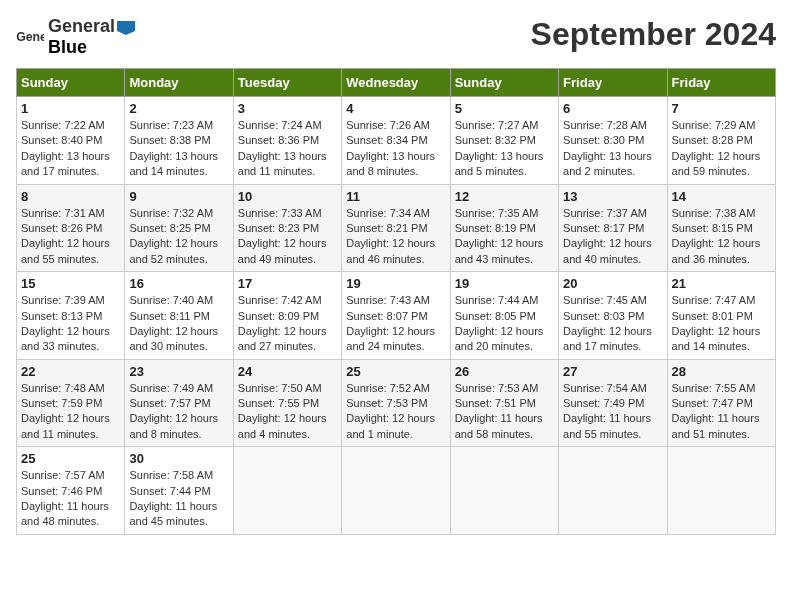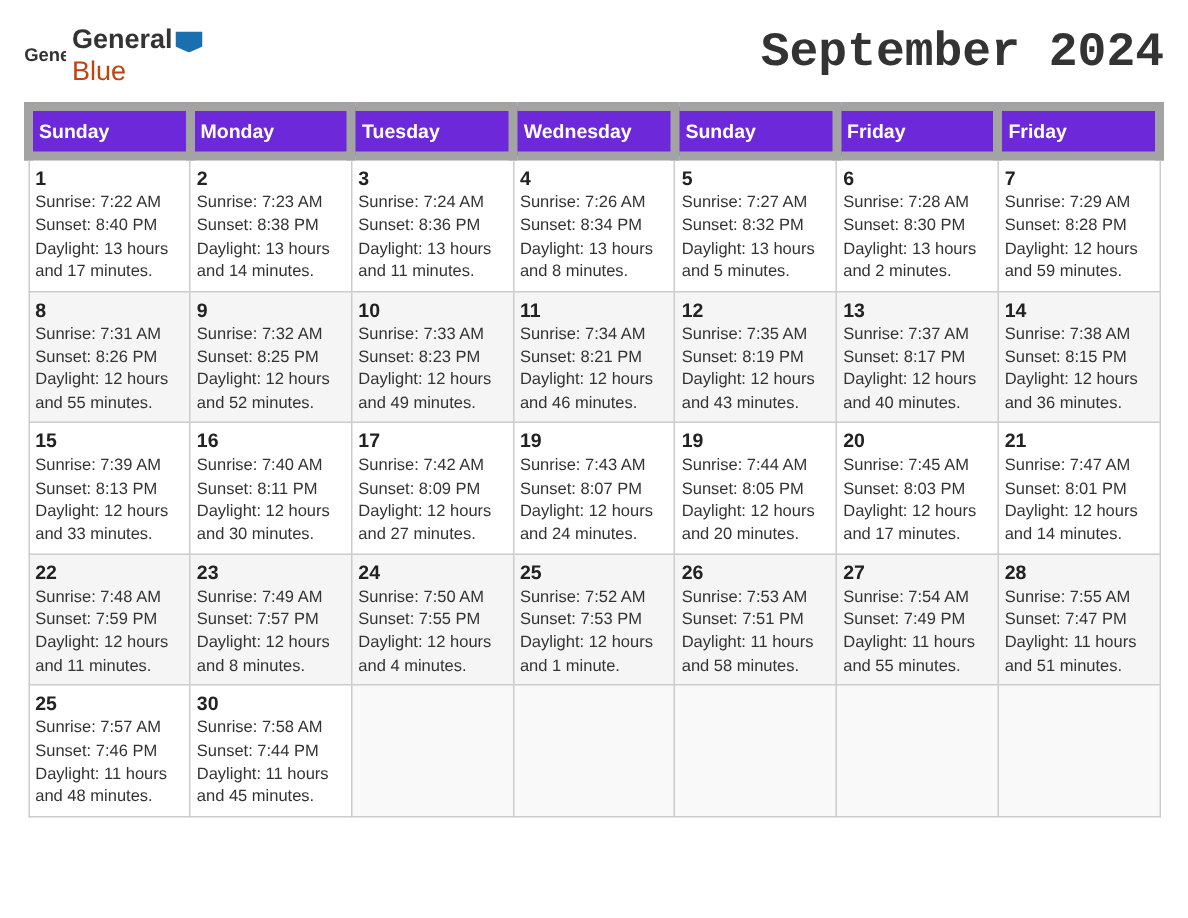--- a/index.html
+++ b/index.html
@@ -21,52 +21,51 @@
       align-items: center;
       gap: 4px;
     }
     .logo-text-general {
       font-size: 18px;
       font-weight: bold;
       color: #333;
     }
     .logo-text-blue {
       font-size: 18px;
-      font-weight: normal;
-      color: #c2410c;
+      font-weight: bold;
+      color: #000000;
     }
     .logo-icon {
       width: 28px;
       height: 20px;
     }
     .title-area {
       text-align: left;
-      font-family: Liberation Mono, monospace;
     }
     .month-title {
       font-size: 32px;
       font-weight: bold;
       color: #333;
     }
     .location-title {
       font-size: 16px;
       color: #555;
     }
     .calendar {
       width: 100%;
       border-collapse: collapse;
       font-size: 11px;
     }
     .calendar th {
-      background: #6d28d9;
+      background: #4d7c0f;
       color: #fff;
       padding: 6px 4px;
       text-align: left;
       font-size: 13px;
-      border: 6px solid #a3a3a3;
+      border: 1px solid #a3a3a3;
     }
     .calendar td {
       border: 1px solid #ccc;
       vertical-align: top;
       padding: 4px;
       width: 108px;
       min-height: 80px;
       background: #fff;
     }
     .calendar tr:nth-child(even) td {

